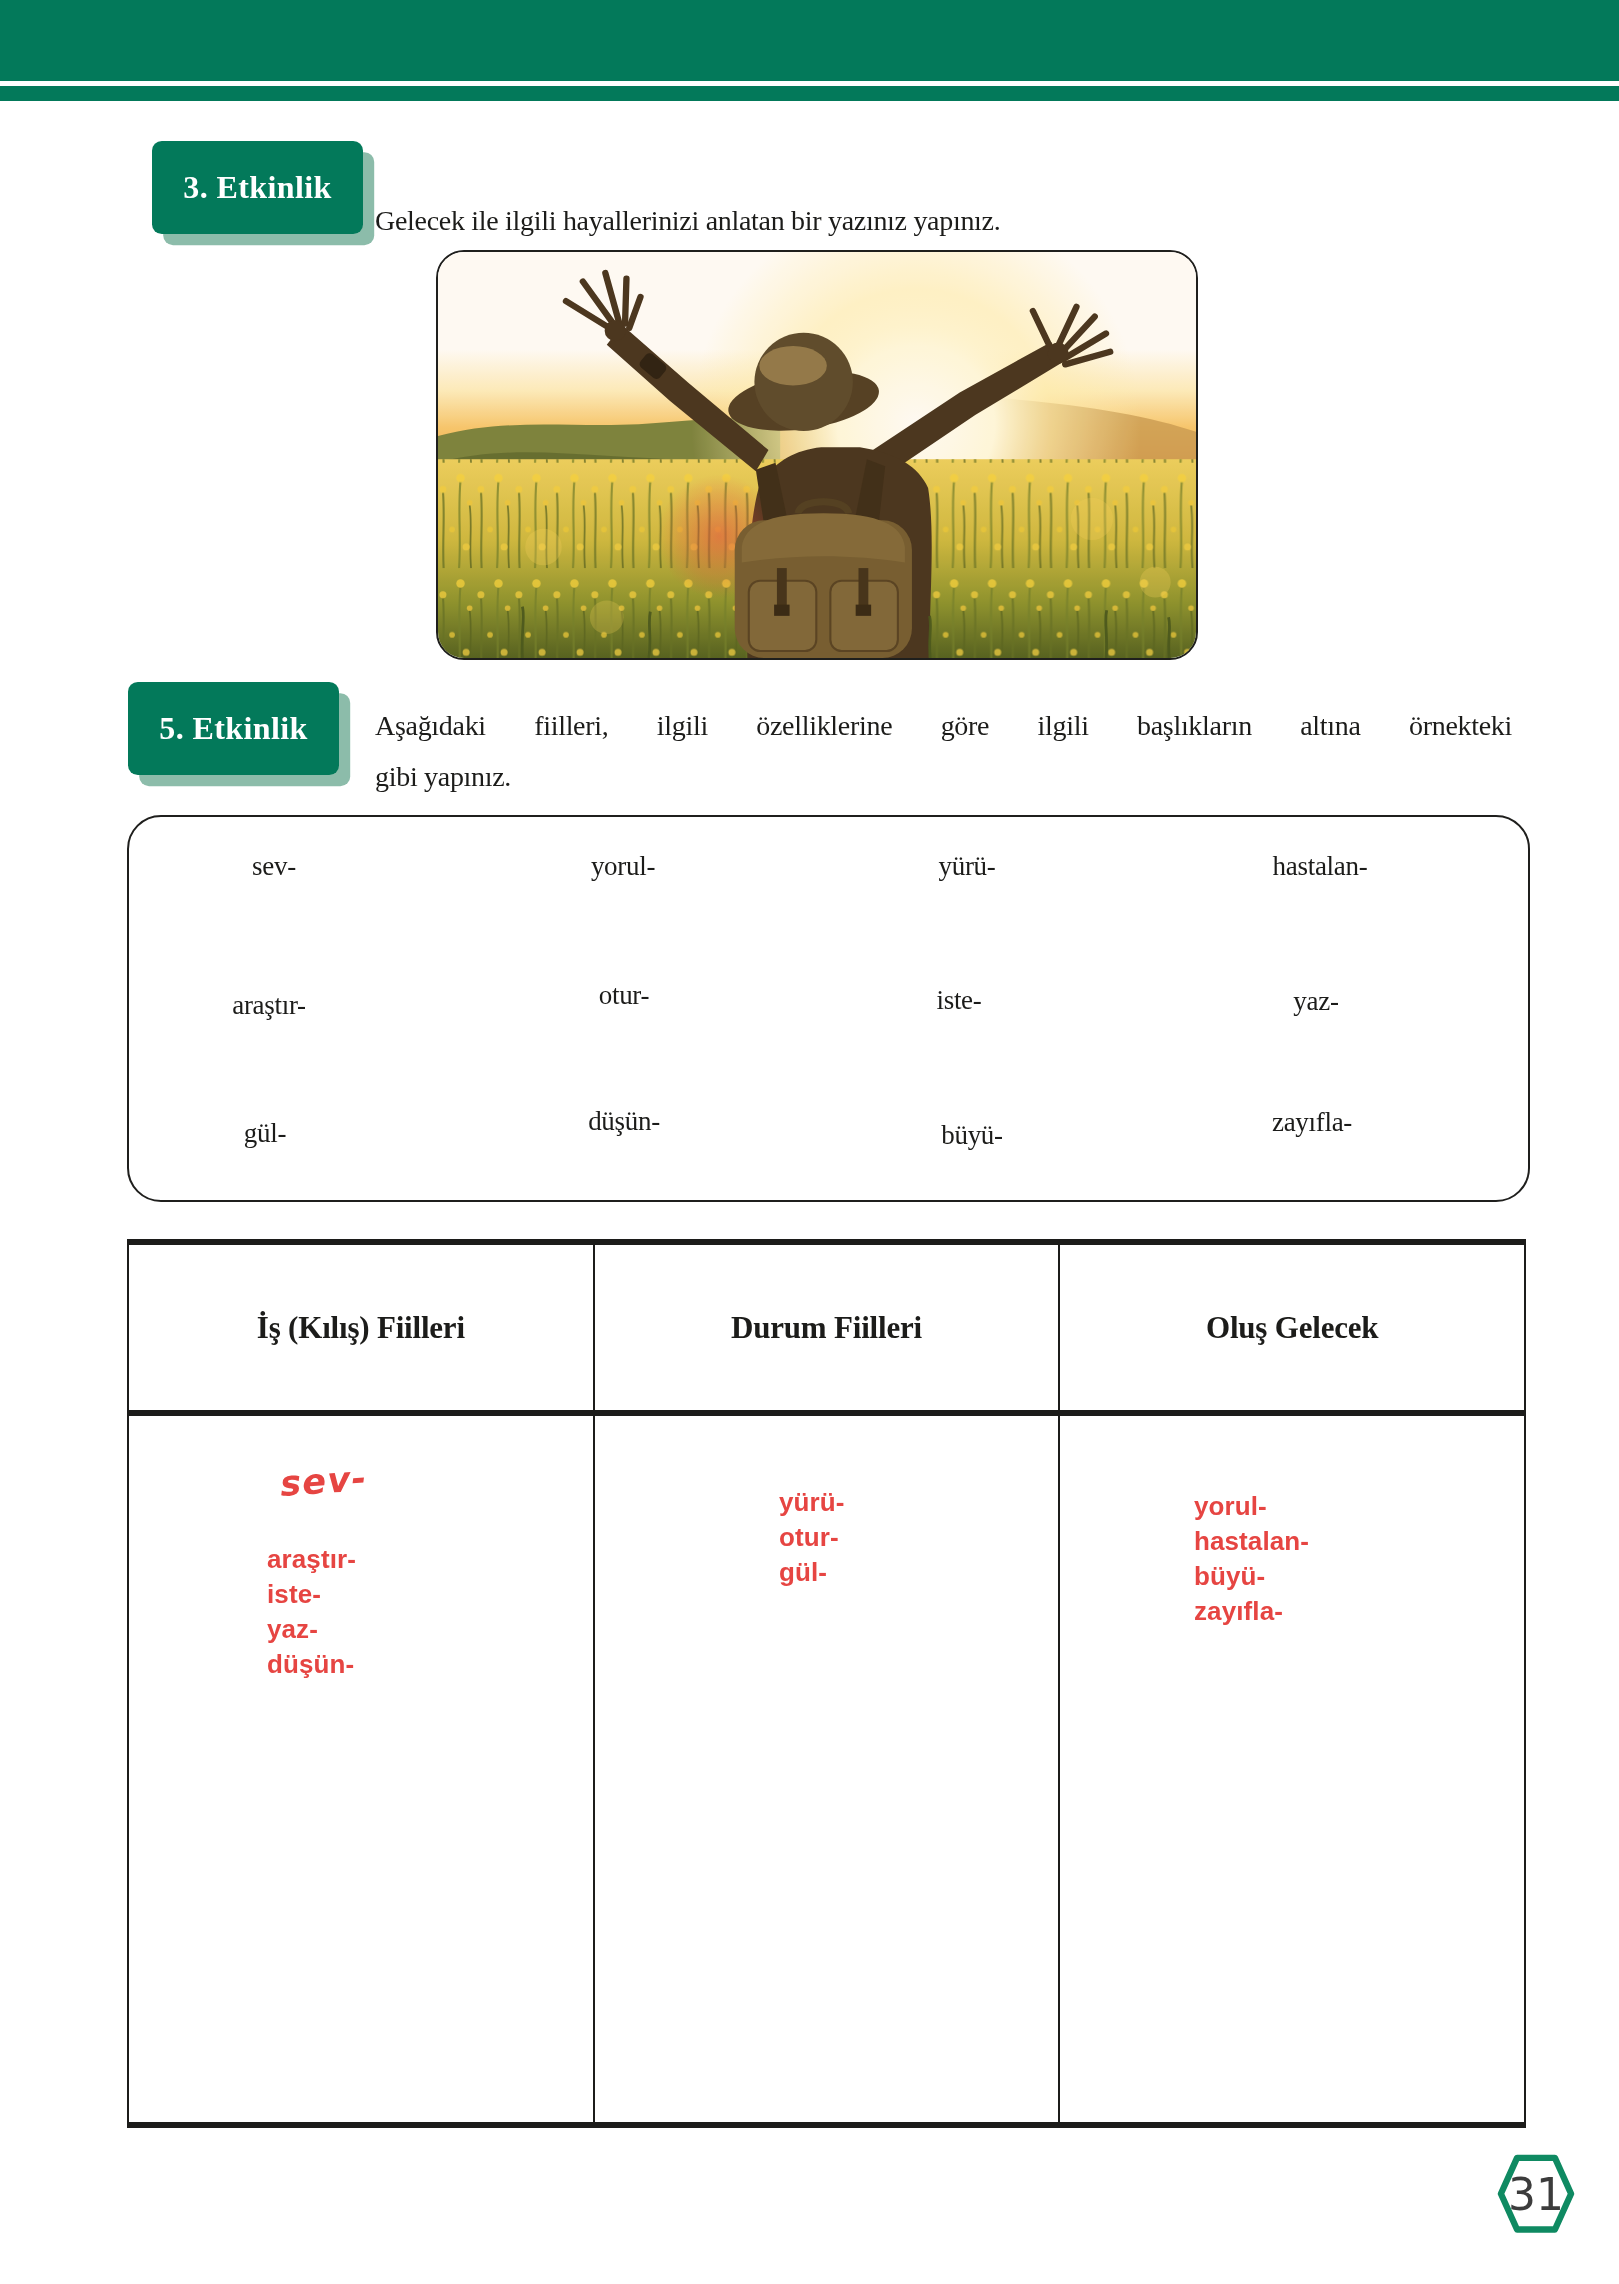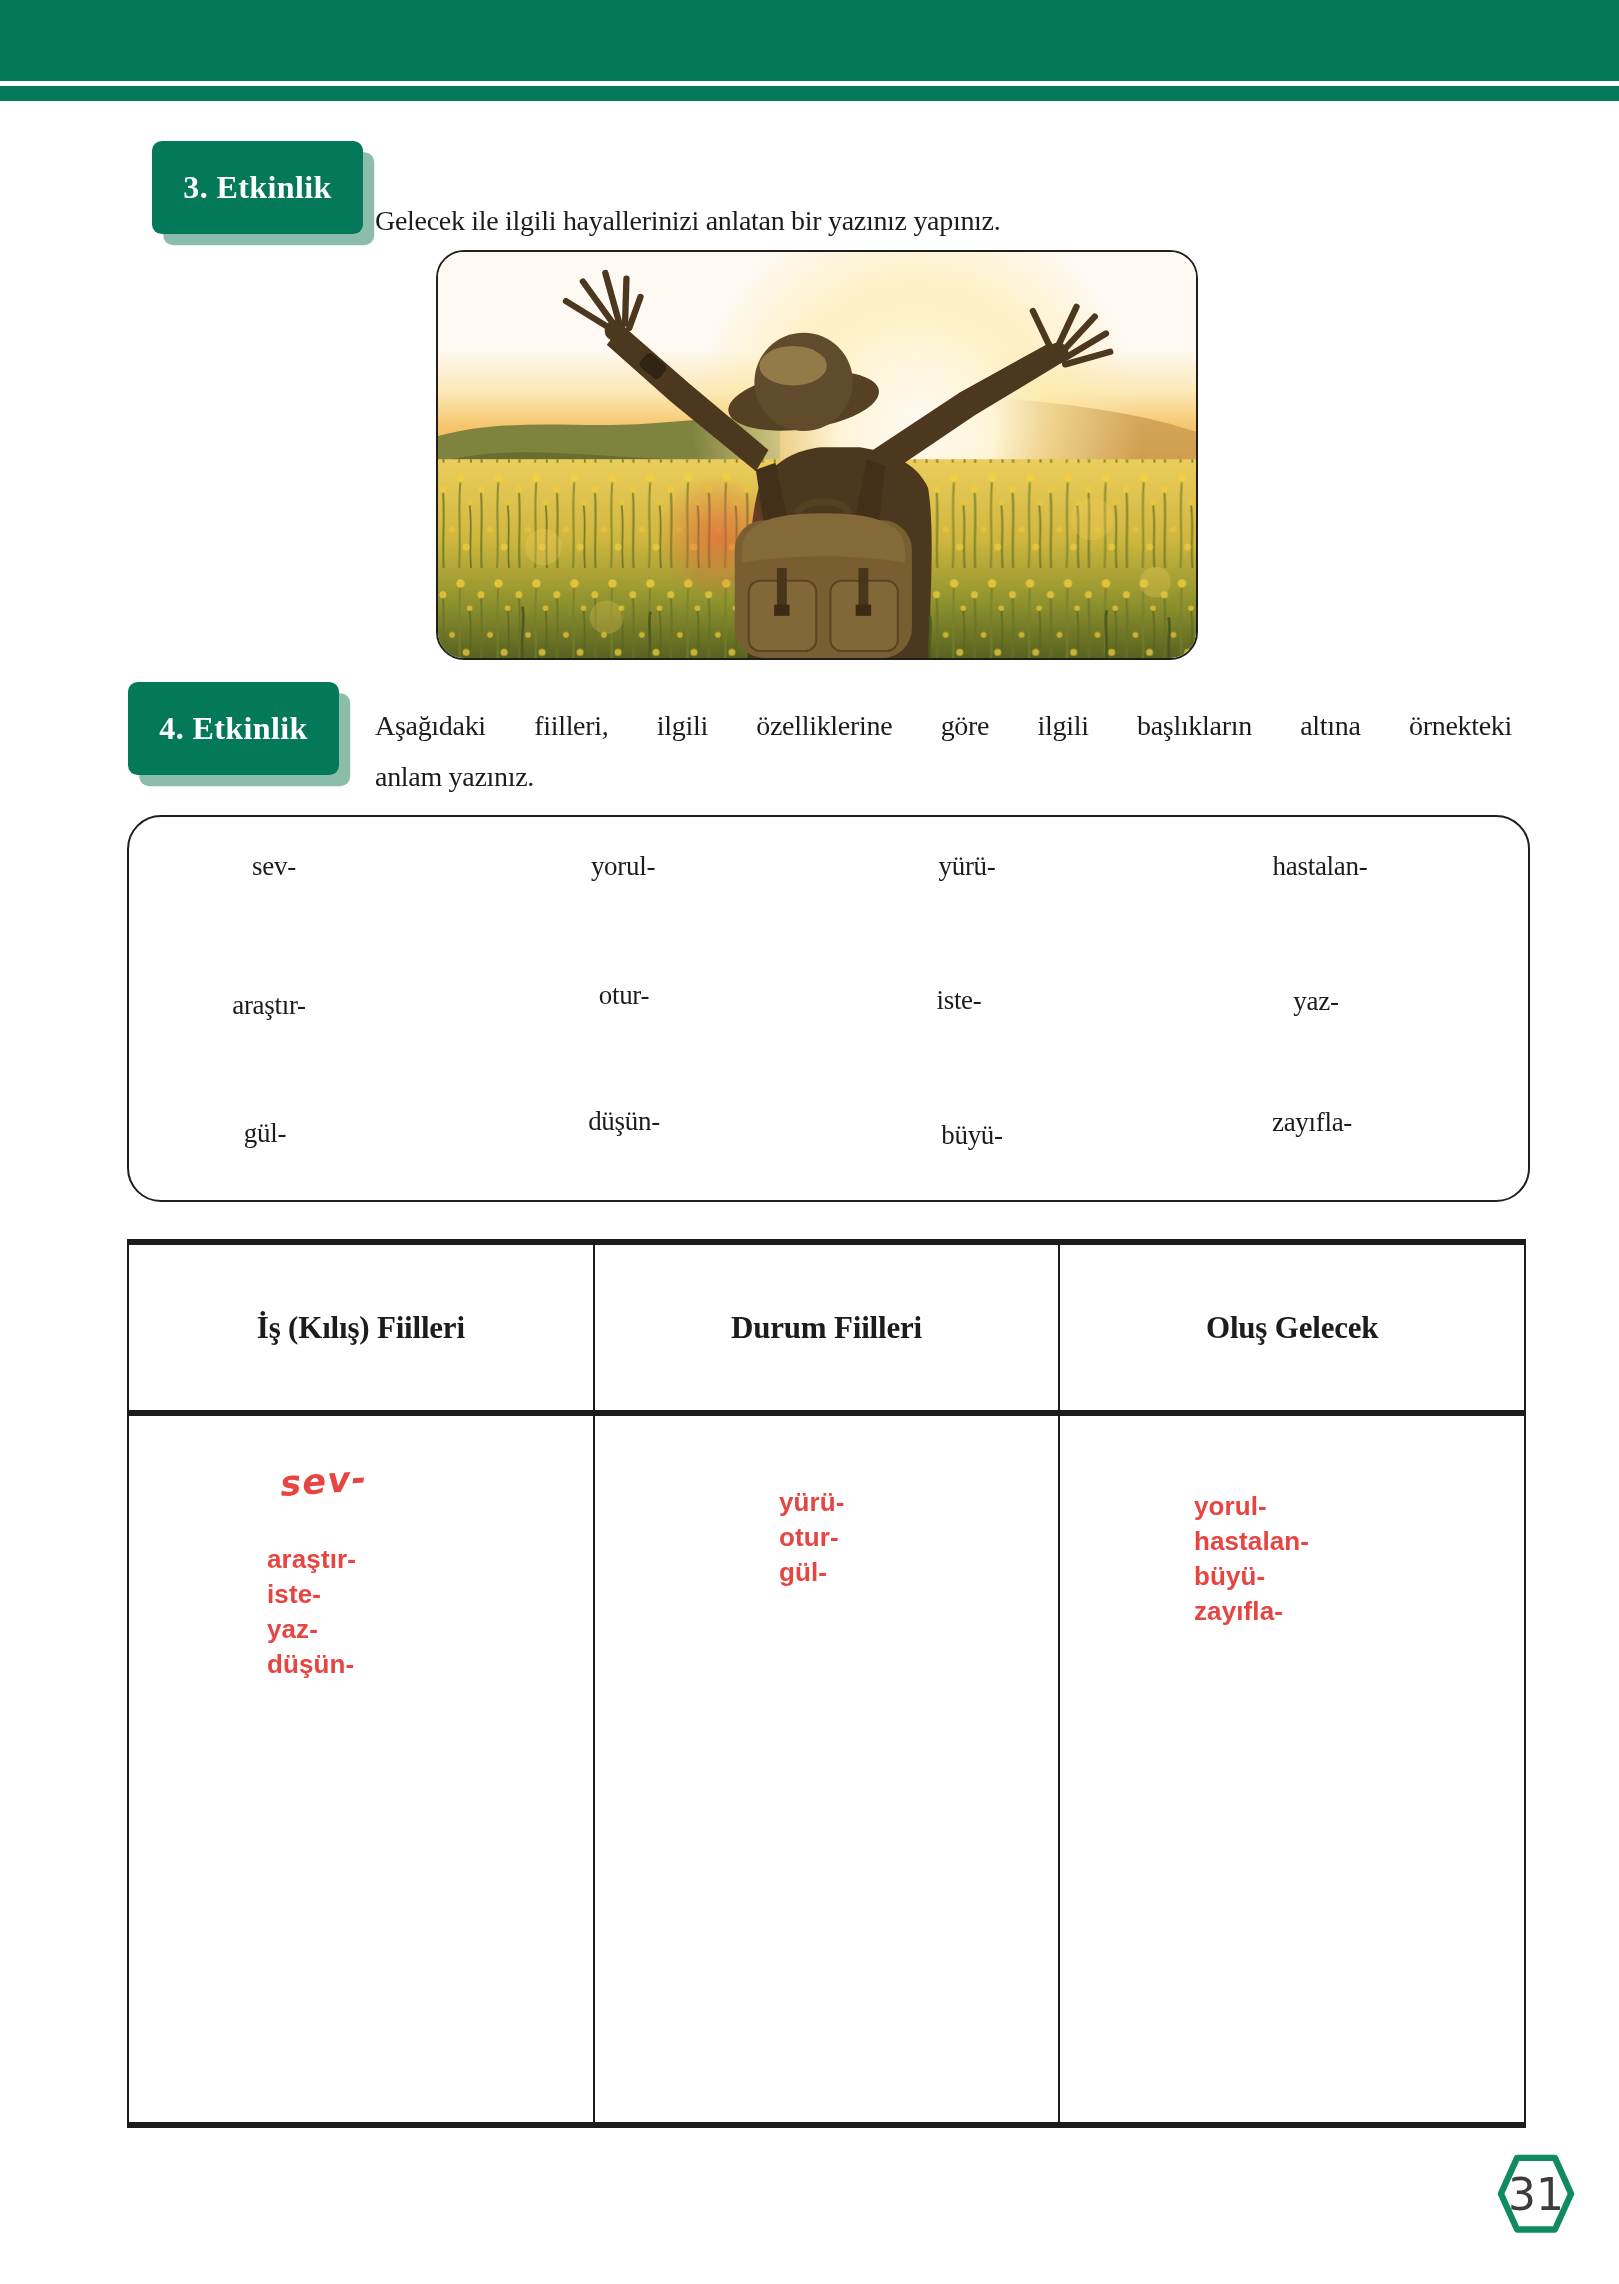--- a/index.html
+++ b/index.html
@@ -172,25 +172,25 @@
           <path d="M300,578 C304,545 298,530 302,512"></path>
         <path d="M700,578 C697,548 703,534 699,518"></path>
           <path d="M950,578 C953,542 947,528 951,510"></path>
         <path d="M1040,578 C1037,550 1043,536 1039,520"></path>
       </g>
       <rect x="0" y="0" width="1078" height="578" fill="#f5a843" opacity="0.07"></rect>
     </svg>
   </figure>
 
   <div class="badge badge4">
-    <span>4. Etkinlik</span>
+    <span>5. Etkinlik</span>
   </div>
   <p class="inst inst4">
     <span class="l1">Aşağıdaki fiilleri, ilgili özelliklerine göre ilgili başlıkların altına örnekteki</span>
-    <span class="l2">anlam yazınız.</span>
+    <span class="l2">gibi yapınız.</span>
   </p>
 
   <div class="wordbox"></div>
   <span class="word w11">sev-</span>
   <span class="word w12">yorul-</span>
   <span class="word w13">yürü-</span>
   <span class="word w14">hastalan-</span>
   <span class="word w21">araştır-</span>
   <span class="word w22">otur-</span>
   <span class="word w23">iste-</span>

